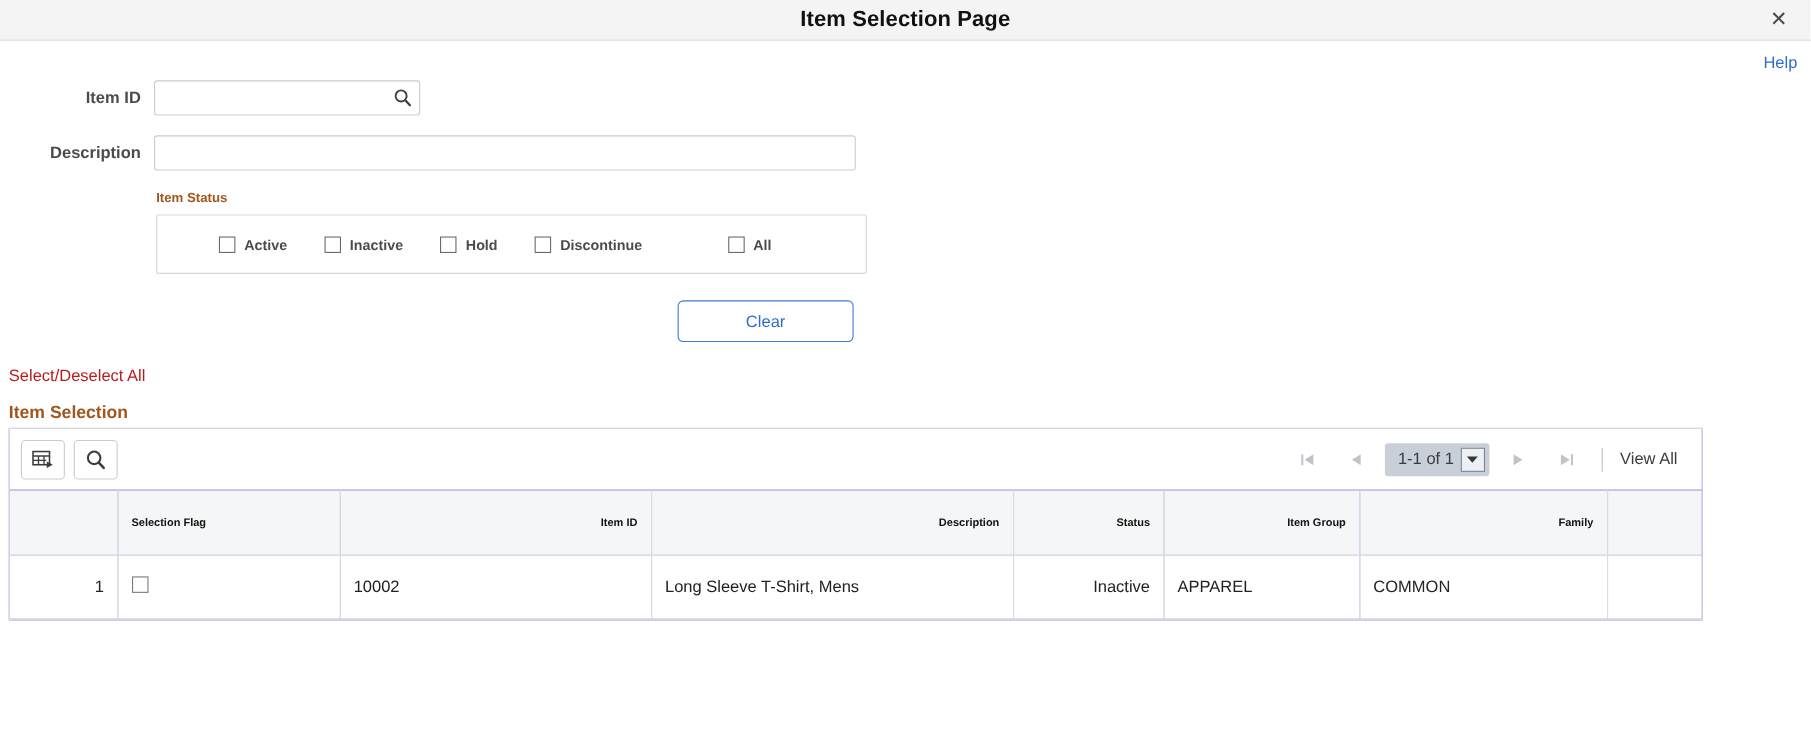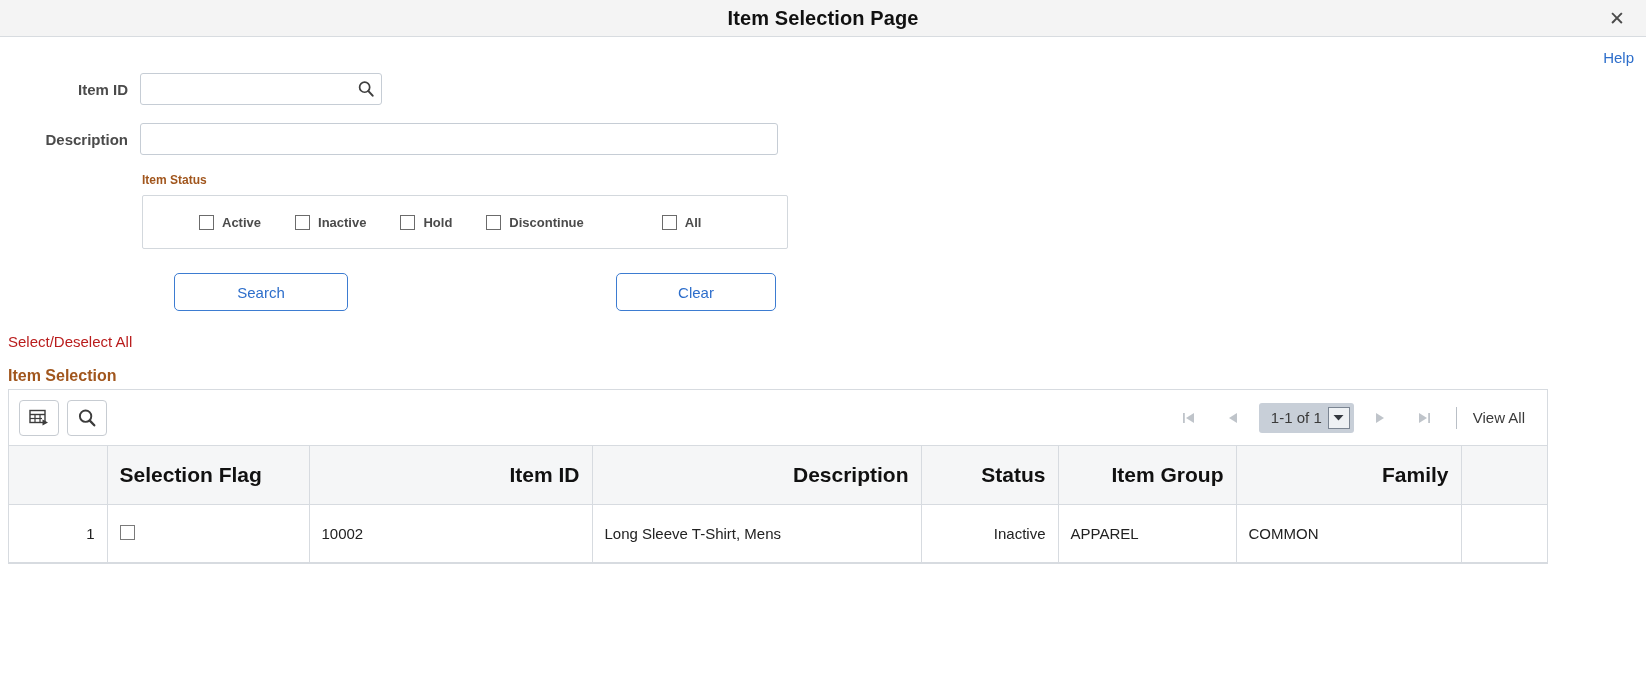--- a/index.html
+++ b/index.html
@@ -255,21 +255,21 @@
     width: 100%;
     border-collapse: collapse;
     table-layout: fixed;
   }
   table.grid th {
     background: #f5f6f7;
     border-top: 1px solid #d7dbe0;
     border-bottom: 1px solid #d7dbe0;
     border-right: 1px solid #d7dbe0;
     height: 59px;
-    font-size: 21px;
+    font-size: 10px;
     font-weight: bold;
     color: #111;
     padding: 0 12px;
     vertical-align: middle;
   }
   table.grid th:last-child { border-right: none; }
   table.grid td {
     border-bottom: 1px solid #d7dbe0;
     border-right: 1px solid #d7dbe0;
     height: 58px;
@@ -346,21 +346,20 @@
       <span class="chk-box"></span>
       <span class="chk-label">Discontinue</span>
     </label>
     <label class="chk-item">
       <span class="chk-box"></span>
       <span class="chk-label">All</span>
     </label>
   </div>
 
   <div class="btn-row">
-    <button class="btn btn-search">Search</button>
     <button class="btn btn-clear">Clear</button>
   </div>
 
 </div>
 
 
 <a class="selectall-link" href="#">Select/Deselect All</a>
 
 
 <div class="grid-title">Item Selection</div>

